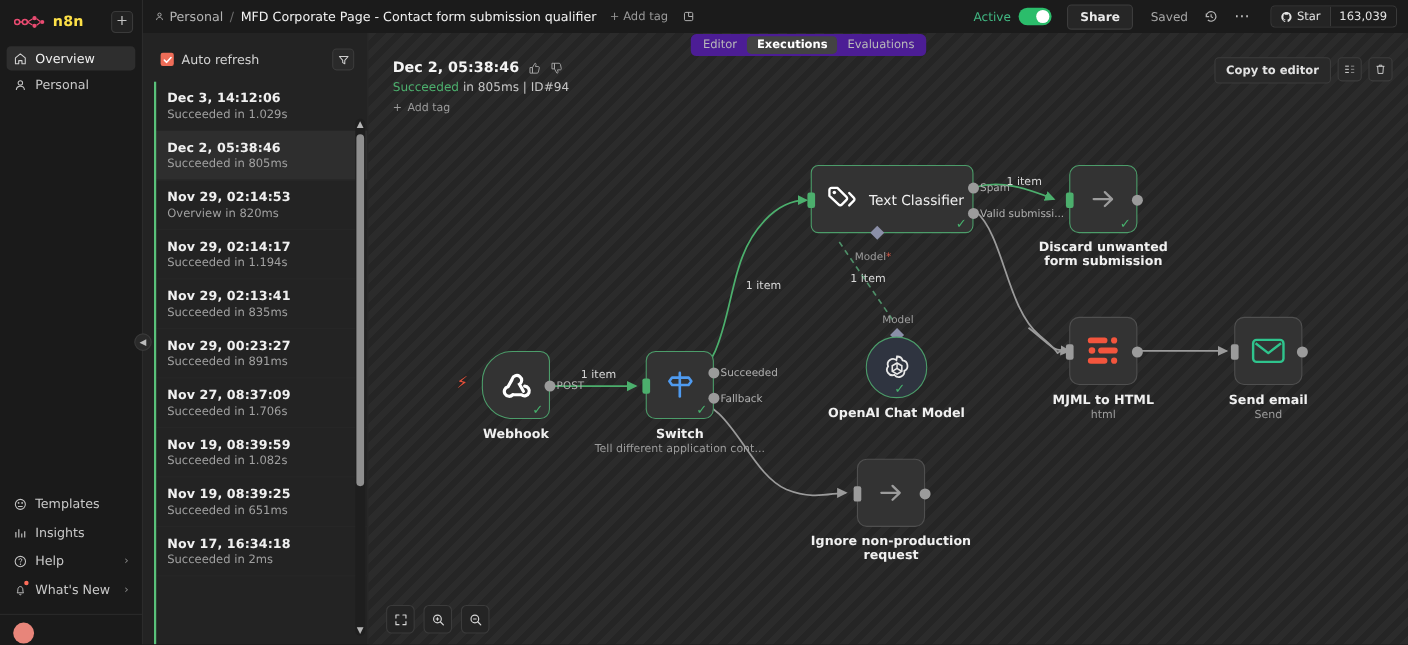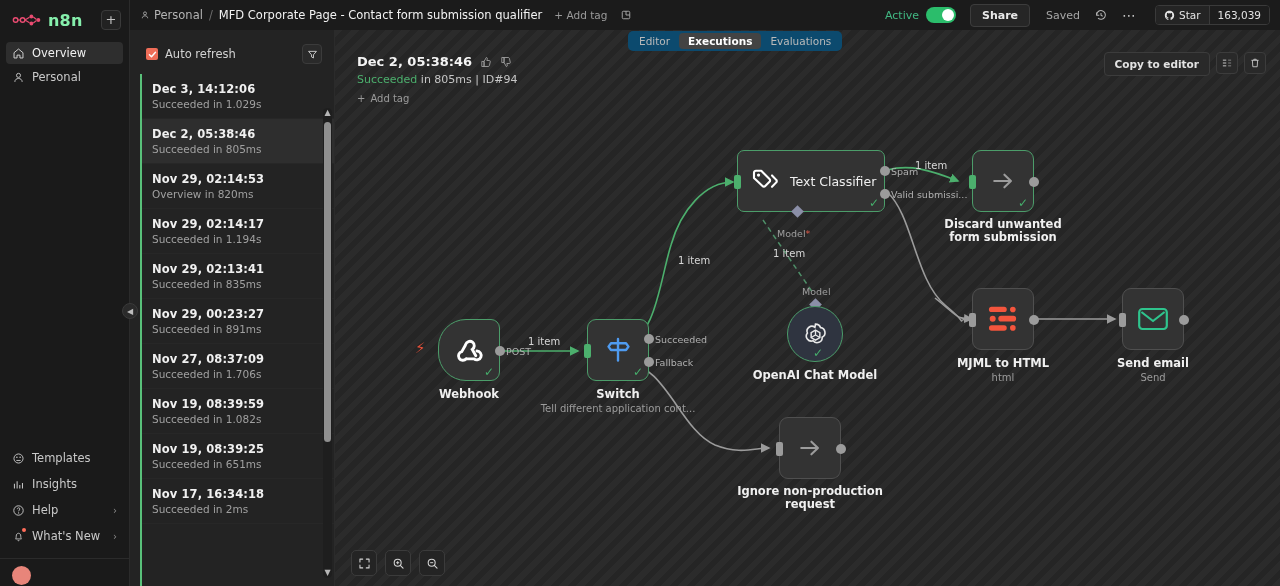--- a/index.html
+++ b/index.html
@@ -16,21 +16,21 @@
   
   .leftnav {
     width: 130px; height: 586px; background: #1a1a1a;
     border-right: 1px solid #2b2b2b;
     display: flex; flex-direction: column;
     position: relative; flex: 0 0 130px;
   }
   .ln-top { padding: 10px 8px 4px 8px; display: flex; align-items: center; justify-content: space-between; }
   .logo-wrap { display: flex; align-items: center; gap: 6px; padding-left: 4px;}
   .logo-mark { width: 30px; height: 14px; }
-  .logo-text { font-size: 16px; font-weight: 700; color: #86efac; letter-spacing: .2px;}
+  .logo-text { font-size: 13px; font-weight: 700; color: #fde047; letter-spacing: .2px;}
   .plus-btn {
     width: 20px; height: 20px; border: 1px solid #3a3a3a; border-radius: 4px;
     background: #222; color: #c3c3c3; font-size: 13px; line-height: 18px; text-align: center;
     cursor: pointer;
   }
   .ln-items { margin-top: 8px; padding: 0 6px; }
   .ln-item {
     display: flex; align-items: center; gap: 7px;
     height: 22px; padding: 0 6px; border-radius: 4px;
     font-size: 11.5px; color: #c9c9c9; margin-bottom: 2px; cursor: pointer;
@@ -118,21 +118,21 @@
   .gh-group { margin-left: 18px; display: flex; border: 1px solid #3a3a3a; border-radius: 4px; overflow: hidden; }
   .gh-star {
     display: flex; align-items: center; gap: 4px; padding: 3px 8px; background: #242424;
     font-size: 10.5px; color: #e3e3e3; cursor: pointer;
   }
   .gh-count { padding: 3px 8px; background: #1d1d1d; font-size: 10.5px; color: #e3e3e3; border-left: 1px solid #3a3a3a; cursor: pointer;}
 
   
   .tabs {
     position: absolute; left: 628px; top: 31px; height: 20px;
-    background: #0c4a6e; border-radius: 5px; display: flex; align-items: center;
+    background: #4c1d95; border-radius: 5px; display: flex; align-items: center;
     padding: 2px; z-index: 22;
   }
   .tab { font-size: 10.5px; color: #b9b9b9; padding: 2px 9px; border-radius: 4px; cursor: pointer; }
   .tab.active { background: #434343; color: #ffffff; font-weight: 700; }
 
   
   .canvas {
     position: absolute; left: 335px; top: 30px; right: 0; bottom: 0;
     background-color: #2a2a2a;
     background-image: repeating-linear-gradient(

